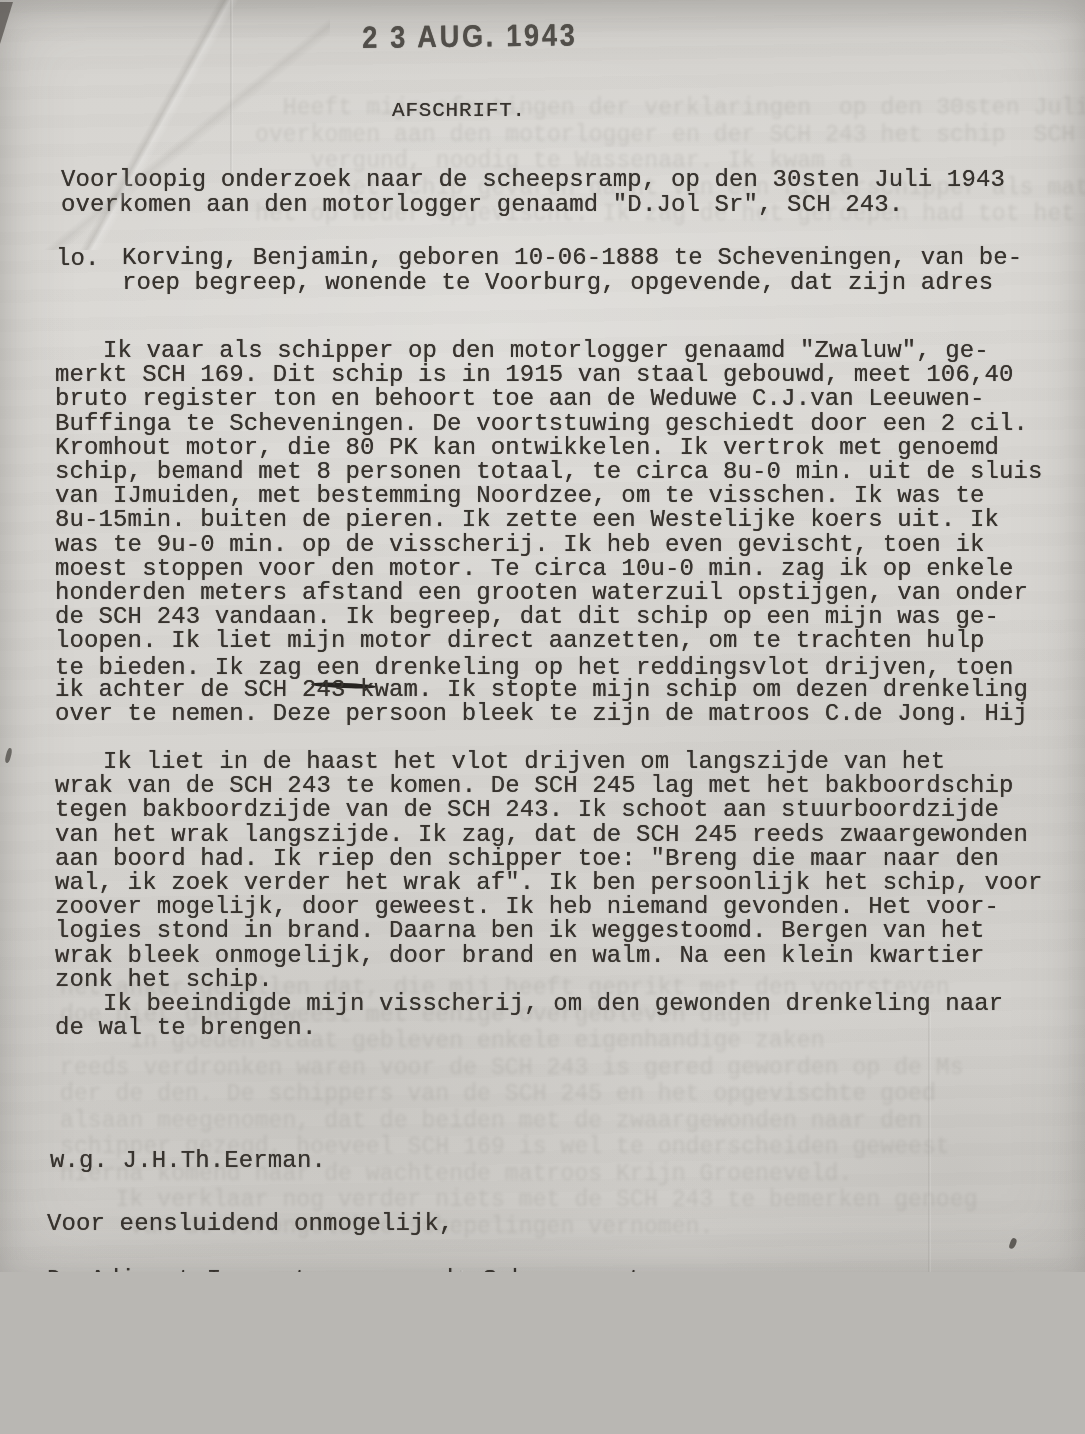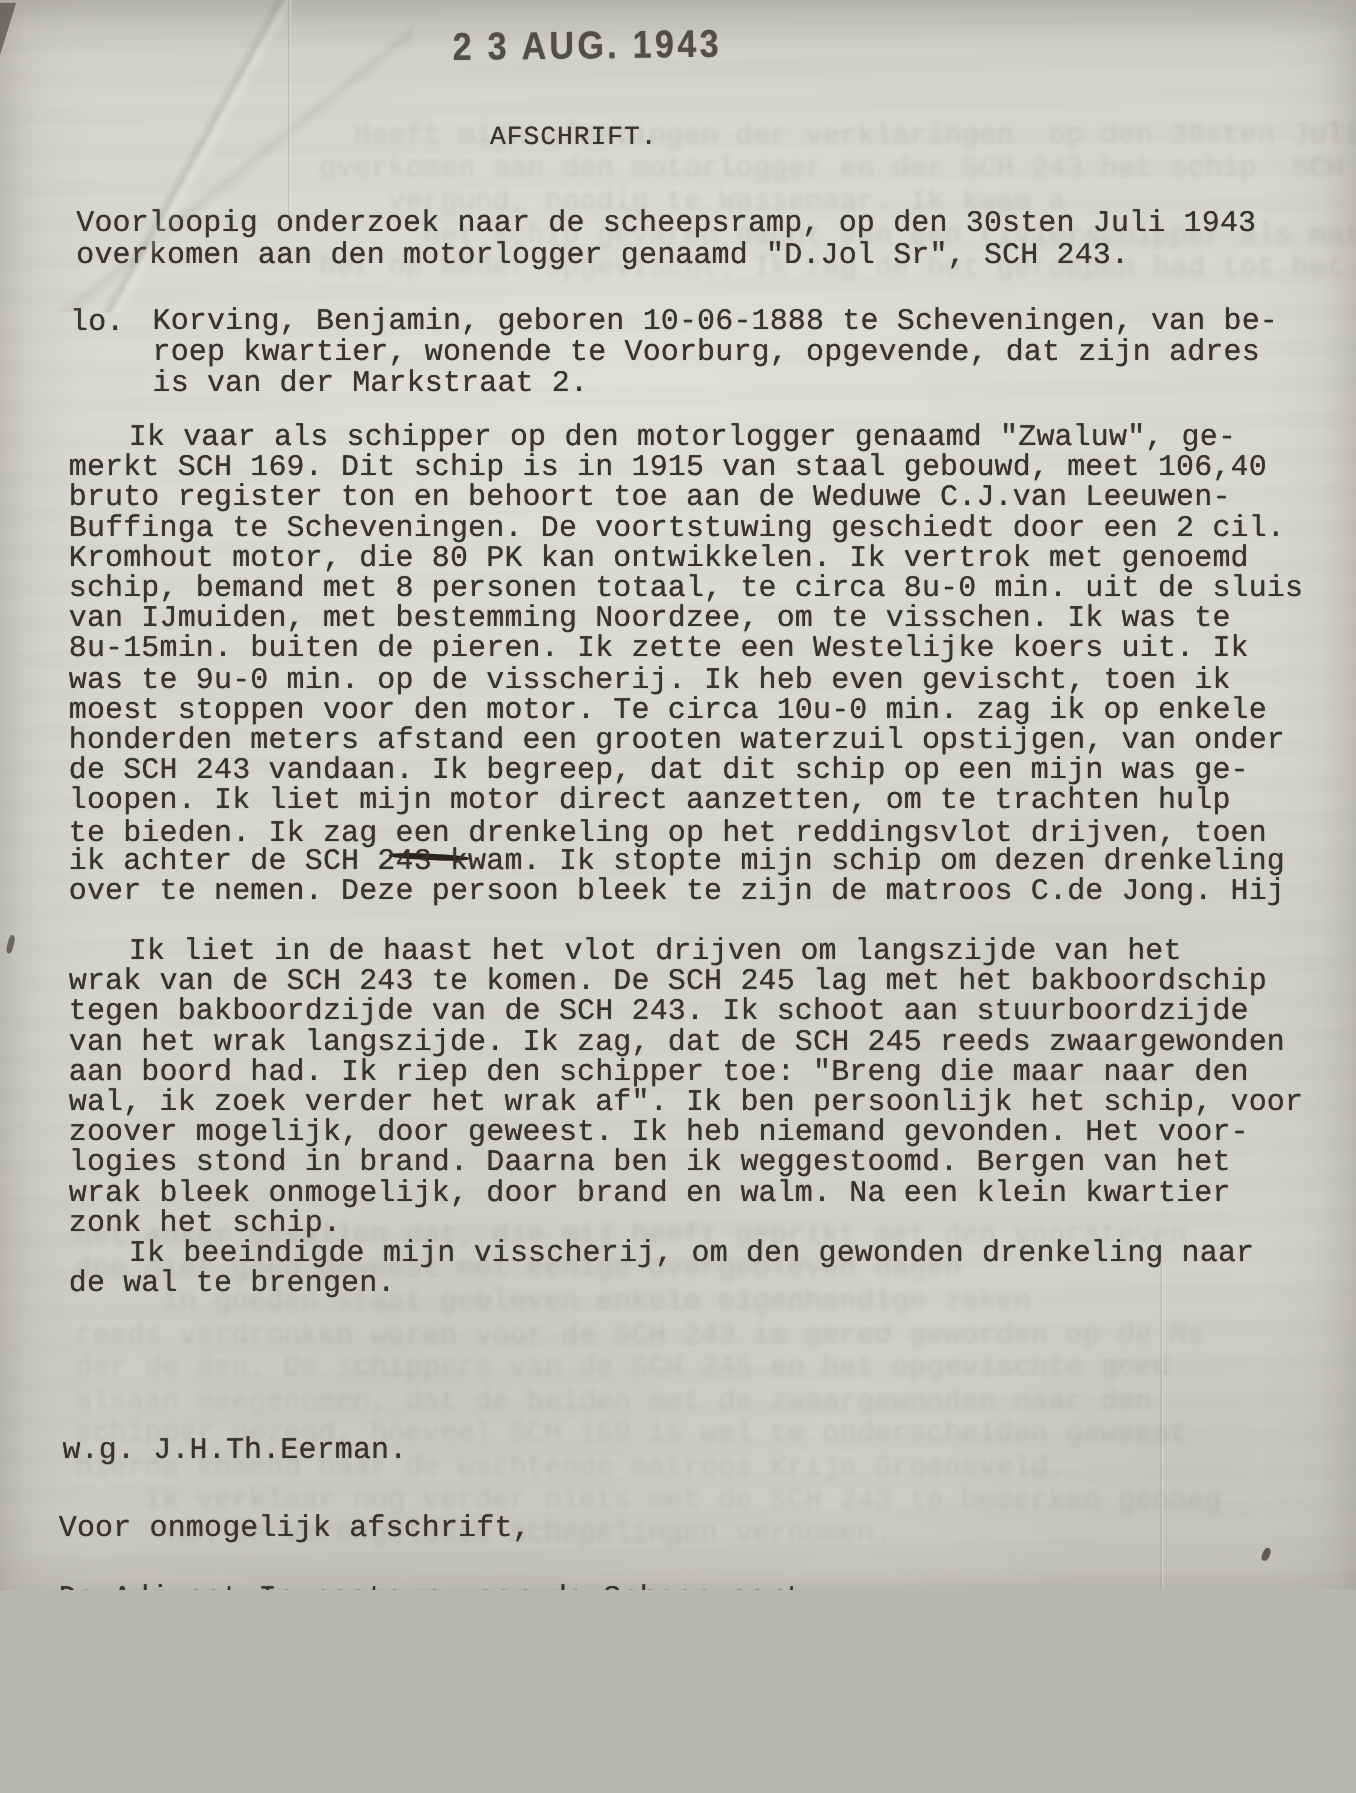--- a/index.html
+++ b/index.html
@@ -61,36 +61,36 @@
   <div class="ghost" style="left:60px;top:975px;width:1000px;"><div class="tline">het anker gevallen dat, die mij heeft geprikt met den voorsteven</div><div class="tline">doe niet goed geweest met eenige overgebleven dagen</div><div class="tline">     in goeden staat gebleven enkele eigenhandige zaken</div><div class="tline"></div><div class="tline">reeds verdronken waren voor de SCH 243 is gered geworden op de Ms</div><div class="tline">der de den. De schippers van de SCH 245 en het opgevischte goed</div><div class="tline">alsaan meegenomen, dat de beiden met de zwaargewonden naar den</div><div class="tline">schipper gezegd, hoeveel SCH 169 is wel te onderscheiden geweest</div><div class="tline">hierna komend naar de wachtende matroos Krijn Groeneveld.</div><div class="tline">    Ik verklaar nog verder niets met de SCH 243 te bemerken genoeg</div><div class="tline">     van de verongelukte schepelingen vernomen.</div><div class="tline"></div></div>
   <div class="ghost" style="left:250px;top:1300px;width:800px;"><div class="tline">          gemonsterd  is 2.6.'43 te Scheveningen, wonende te</div><div class="tline">Scheveningen,    verklaart voorts dat de te Scheveningen.</div><div class="tline">    verongelukt</div></div>
 
   <div class="stamp" style="left:362px;top:20px;">2 3 AUG. 1943</div>
 
   <div class="ink doc-title" style="left:392px;top:99px;">AFSCHRIFT.</div>
 
   <div class="ink lh25" style="left:61px;top:167px;"><div class="tline">Voorloopig onderzoek naar de scheepsramp, op den 30sten Juli 1943</div><div class="tline">overkomen aan den motorlogger genaamd "D.Jol Sr", SCH 243.</div></div>
 
   <div class="ink" style="left:56px;top:245px;">lo.</div>
-  <div class="ink lh25" style="left:122px;top:245px;"><div class="tline">Korving, Benjamin, geboren 10-06-1888 te Scheveningen, van be-</div><div class="tline">roep kwartier, wonende te Voorburg, opgevende, dat zijn adres</div><div class="tline">is van der Markstraat 2.</div></div>
+  <div class="ink lh25" style="left:122px;top:245px;"><div class="tline">Korving, Benjamin, geboren 10-06-1888 te Scheveningen, van be-</div><div class="tline">roep begreep, wonende te Voorburg, opgevende, dat zijn adres</div></div>
 
   <div class="ink para-indent" style="left:55px;top:339px;"><div class="tline">Ik vaar als schipper op den motorlogger genaamd "Zwaluw", ge-</div><div class="tline">merkt SCH 169. Dit schip is in 1915 van staal gebouwd, meet 106,40</div><div class="tline">bruto register ton en behoort toe aan de Weduwe C.J.van Leeuwen-</div><div class="tline">Buffinga te Scheveningen. De voortstuwing geschiedt door een 2 cil.</div><div class="tline">Kromhout motor, die 80 PK kan ontwikkelen. Ik vertrok met genoemd</div><div class="tline">schip, bemand met 8 personen totaal, te circa 8u-0 min. uit de sluis</div><div class="tline">van IJmuiden, met bestemming Noordzee, om te visschen. Ik was te</div><div class="tline">8u-15min. buiten de pieren. Ik zette een Westelijke koers uit. Ik</div><div class="tline">was te 9u-0 min. op de visscherij. Ik heb even gevischt, toen ik</div><div class="tline">moest stoppen voor den motor. Te circa 10u-0 min. zag ik op enkele</div><div class="tline">honderden meters afstand een grooten waterzuil opstijgen, van onder</div><div class="tline">de SCH 243 vandaan. Ik begreep, dat dit schip op een mijn was ge-</div><div class="tline">loopen. Ik liet mijn motor direct aanzetten, om te trachten hulp</div></div>
 
   <div class="ink" style="left:55px;top:654px;"><span>te bieden. Ik zag </span><span class="pen-underline">een</span><span> drenkeling op het reddingsvlot drijven, toen</span></div>
 
   <div class="ink" style="left:55px;top:678px;"><div class="tline">ik achter de SCH 243 kwam. Ik stopte mijn schip om dezen drenkeling</div><div class="tline">over te nemen. Deze persoon bleek te zijn de matroos C.de Jong. Hij</div></div>
 
   <div class="ink para-indent" style="left:55px;top:750px;"><div class="tline">Ik liet in de haast het vlot drijven om langszijde van het</div><div class="tline">wrak van de SCH 243 te komen. De SCH 245 lag met het bakboordschip</div><div class="tline">tegen bakboordzijde van de SCH 243. Ik schoot aan stuurboordzijde</div><div class="tline">van het wrak langszijde. Ik zag, dat de SCH 245 reeds zwaargewonden</div><div class="tline">aan boord had. Ik riep den schipper toe: "Breng die maar naar den</div><div class="tline">wal, ik zoek verder het wrak af". Ik ben persoonlijk het schip, voor</div><div class="tline">zoover mogelijk, door geweest. Ik heb niemand gevonden. Het voor-</div><div class="tline">logies stond in brand. Daarna ben ik weggestoomd. Bergen van het</div><div class="tline">wrak bleek onmogelijk, door brand en walm. Na een klein kwartier</div><div class="tline">zonk het schip.</div></div>
 
   <div class="ink para-indent" style="left:55px;top:992px;"><div class="tline">Ik beeindigde mijn visscherij, om den gewonden drenkeling naar</div><div class="tline">de wal te brengen.</div></div>
 
 
   <div class="ink" style="left:50px;top:1147px;">w.g. J.H.Th.Eerman.</div>
 
-  <div class="ink" style="left:47px;top:1210px;">Voor onmogelijk afschrift,</div>
+  <div class="ink" style="left:47px;top:1210px;">Voor eensluidend onmogelijk,</div>
   <div class="ink" style="left:47px;top:1266px;">De Adjunct-Inspecteur voor de Scheepvaart</div>
   <div class="ink" style="left:250px;top:1291px;">te IJmuiden,</div>
 
   <svg class="sig-svg" width="310" height="134" viewBox="0 0 310 134">
     <g fill="none" stroke="#2e2b27" stroke-width="3.4" stroke-linecap="round" opacity="0.88">
       <path d="M52,134 C38,100 40,48 58,30 C72,17 80,34 72,66 C64,98 56,126 52,134"></path>
       <path d="M58,120 C64,84 74,36 90,24 C104,14 106,44 96,80 C90,104 84,124 82,132"></path>
       <path d="M86,112 C92,76 104,34 118,28 C130,24 130,58 120,92 C116,106 112,118 112,122"></path>
       <path d="M114,96 C120,66 132,44 142,46 C152,49 148,74 138,90 C132,99 126,97 128,86"></path>
       <path d="M136,90 C148,72 160,62 168,66 C175,70 170,82 162,85 C155,87 154,77 162,70 C174,60 186,58 192,64"></path>

